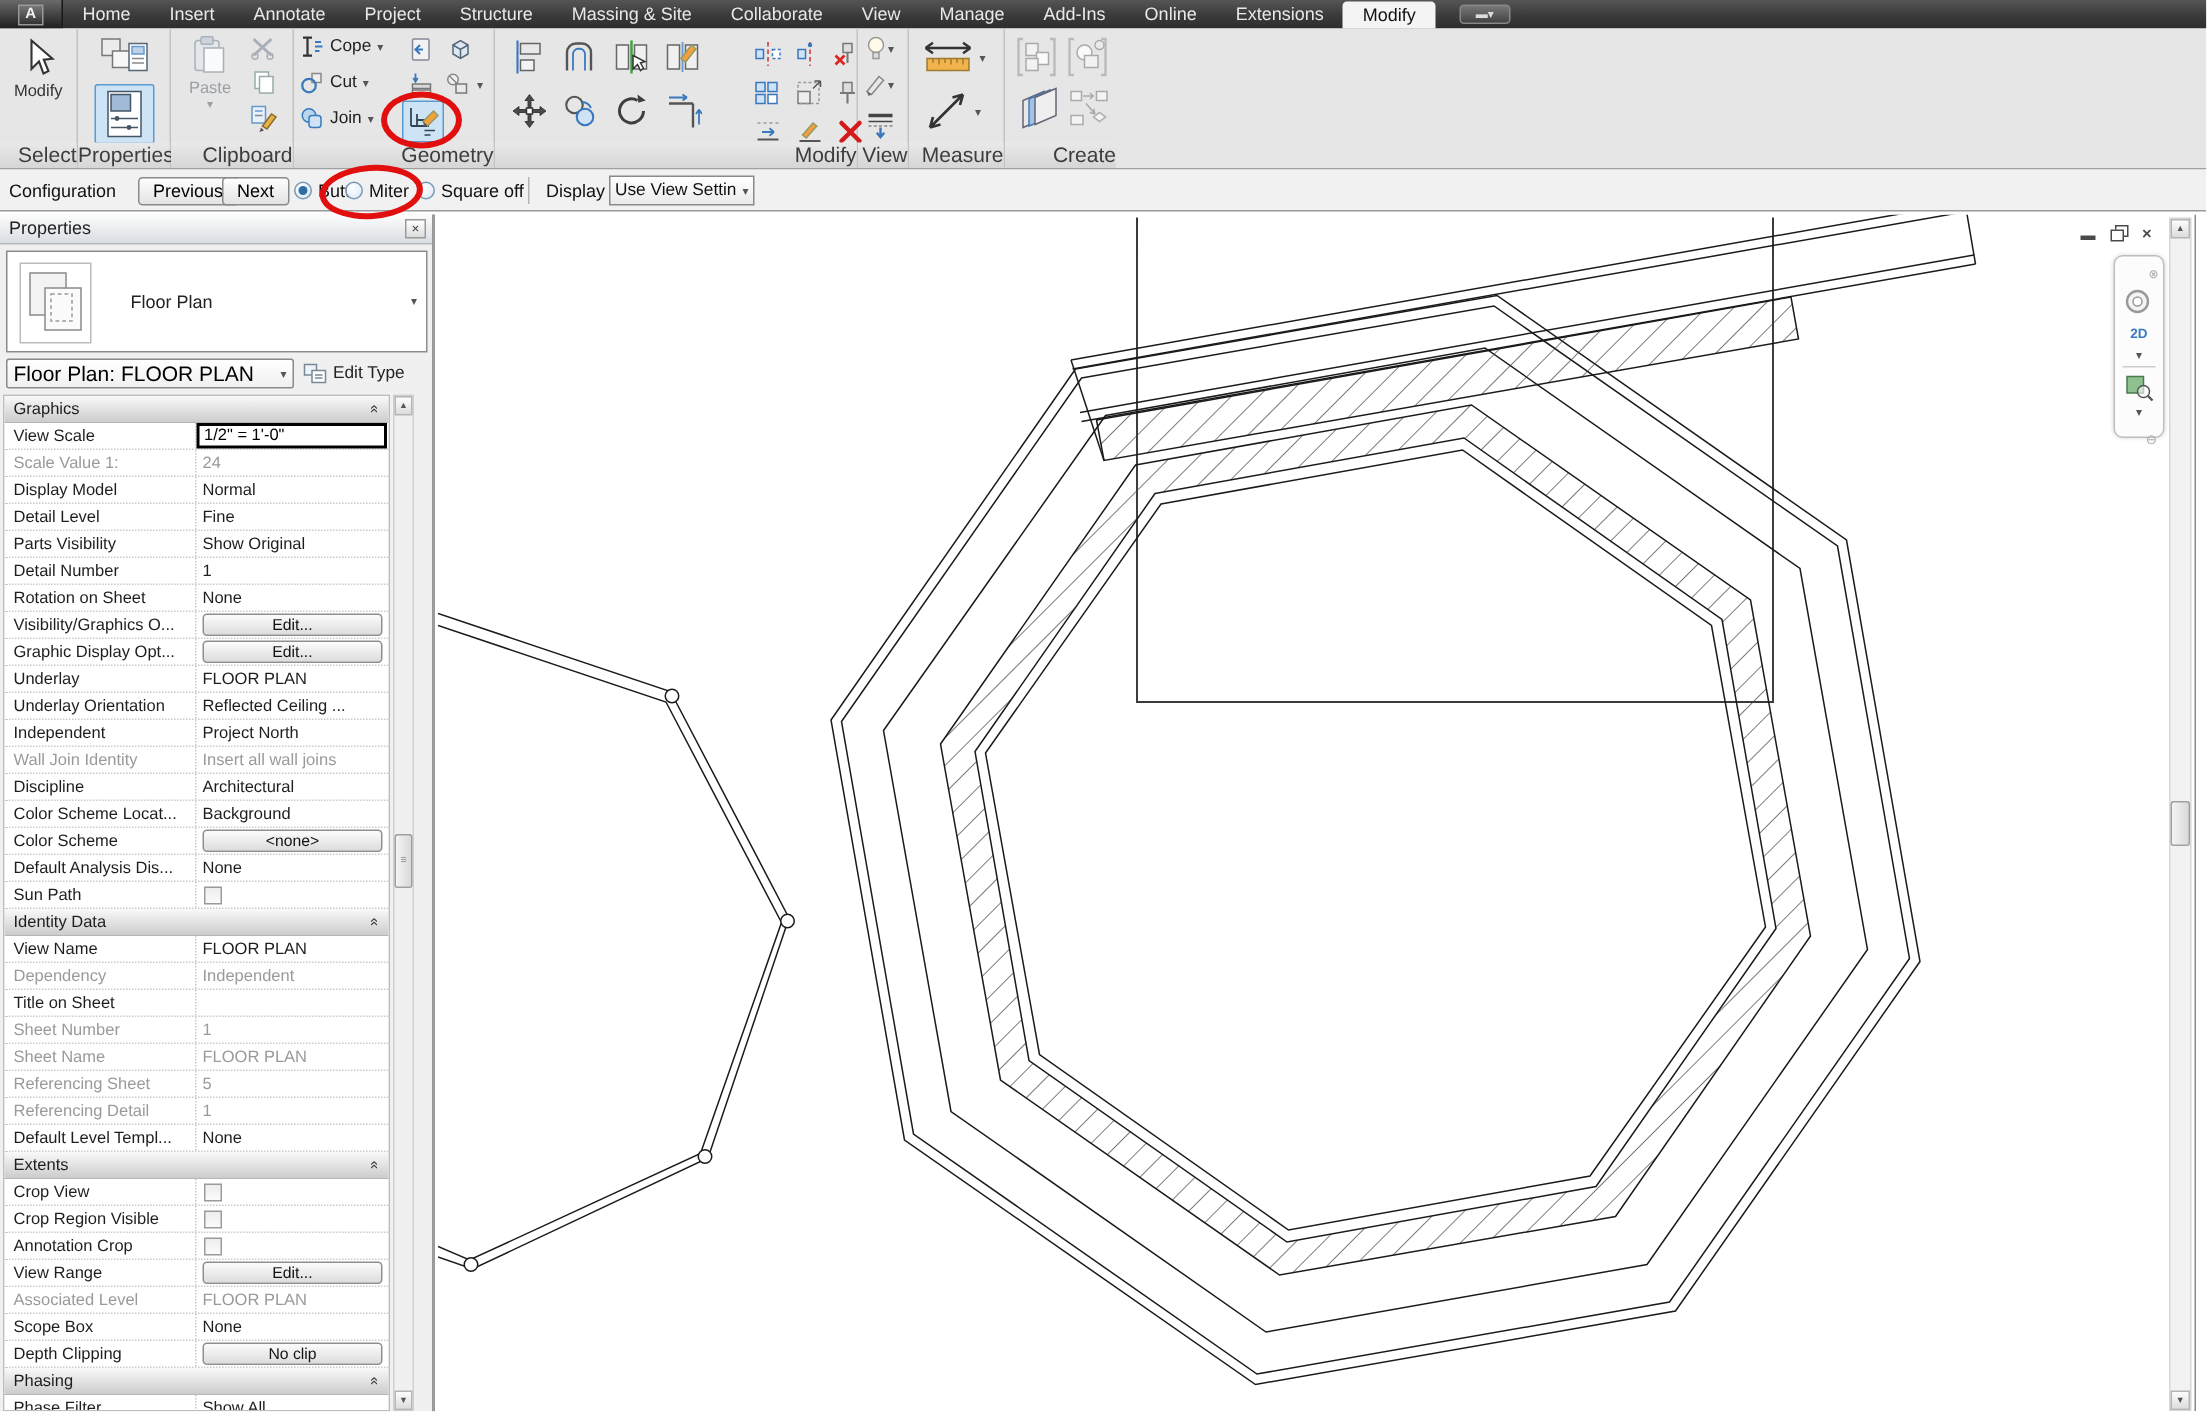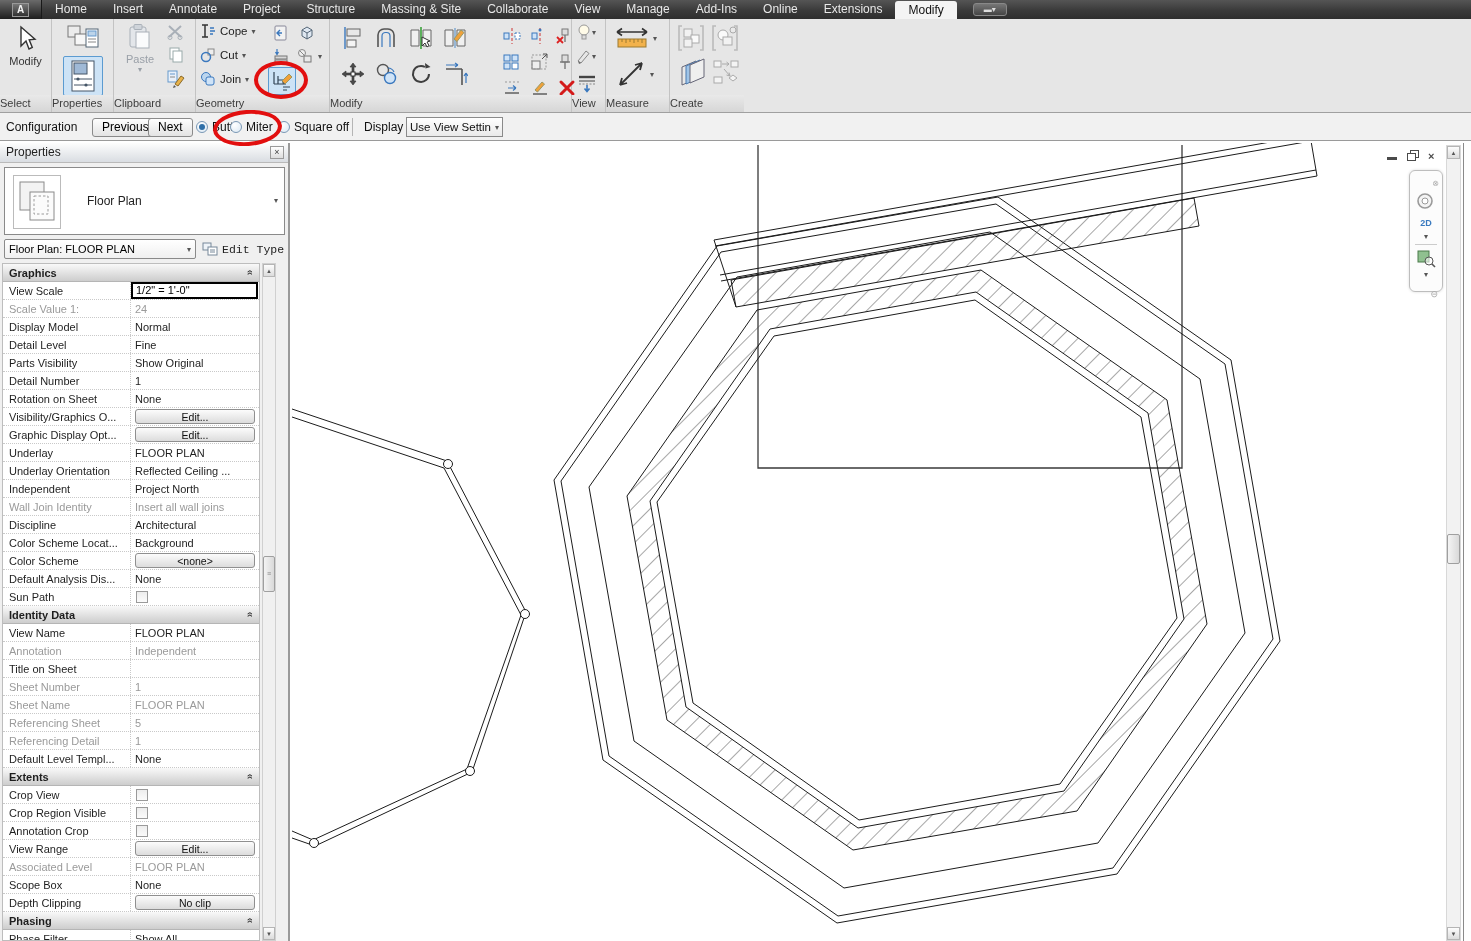--- a/index.html
+++ b/index.html
@@ -17,22 +17,22 @@
   .tabs { display:flex; }
   .tab { color:#e8e8e8; font-size:12px; padding:0 13px; line-height:19px; white-space:nowrap; cursor:pointer; }
   .tab.active { background:#f4f4f4; color:#111; border-radius:3px 3px 0 0; margin-top:1px; line-height:18px; }
   .ribbon-toggle { margin:3px 0 0 16px; width:34px; height:13px; border:1px solid #888; border-radius:3px;
     background:linear-gradient(#777,#444); color:#ddd; font-size:8px; text-align:center; line-height:11px; cursor:pointer; }
 
   
   .ribbon { position:absolute; top:19px; left:0; width:100%; height:94px; background:#e6e6e6;
     border-bottom:1px solid #a0a0a0; display:flex; }
   .panel { position:relative; height:100%; border-right:1px solid #c3c3c3; }
-  .pcaption { position:absolute; left:0; right:0; bottom:0; height:17px; font-size:11px; color:#3d3d3d;
-    text-align:left; line-height:16px; background:linear-gradient(#e9e9e9,#d6d6d6); cursor:pointer; }
+  .pcaption { position:absolute; left:0; right:0; bottom:0; height:17px; font-size:14px; color:#3d3d3d;
+    text-align:right; line-height:16px; background:linear-gradient(#e9e9e9,#d6d6d6); cursor:pointer; }
   .pcontent { position:absolute; inset:0 0 17px 0; }
   .bigbtn { display:flex; flex-direction:column; align-items:center; cursor:pointer; }
   .bigbtn .lbl { font-size:11px; color:#333; margin-top:2px; }
   .glabel { font-size:11.5px; color:#222; }
   .car { font-size:8px; color:#555; }
   .iconbtn { cursor:pointer; }
   .pressedbtn { background:#cde3f6; border:1px solid #5b9bd1; border-radius:2px; }
 
   .geo-row { position:absolute; left:4px; display:flex; align-items:center; gap:4px; cursor:pointer; }
 
@@ -59,27 +59,27 @@
     font-size:12px; color:#222; padding:2px 6px; }
   .palclose { position:absolute; right:4px; top:3px; width:14px; height:13px; border:1px solid #9a9a9a;
     background:linear-gradient(#fff,#ddd); font-size:9px; line-height:11px; text-align:center; color:#444; cursor:pointer; }
   .typesel { position:absolute; left:4px; top:24px; width:281px; height:68px; background:#fff;
     border:1px solid #8a8a8a; cursor:pointer; }
   .typesel .ticon { position:absolute; left:8px; top:7px; width:48px; height:54px; background:#fff; border:1px solid #bbb; }
   .typesel .tlabel { position:absolute; left:82px; top:26px; font-size:12px; color:#222; }
   .typesel .tcar { position:absolute; right:6px; top:28px; }
   .combo { position:absolute; left:4px; top:96px; width:192px; height:20px; background:linear-gradient(#fff,#f0f0f0);
     border:1px solid #8a8a8a; border-radius:2px; display:flex; align-items:center; padding:0 4px; cursor:pointer; }
-  .combo .txt { flex:1; font-size:11px; white-space:nowrap; overflow:hidden; }
+  .combo .txt { flex:1; font-size:14px; white-space:nowrap; overflow:hidden; }
   .edittype { position:absolute; left:202px; top:96px; height:20px; display:flex; align-items:center; gap:4px;
-    font-size:11.5px; color:#222; cursor:pointer;font-family:Liberation Mono, monospace; }
+    font-size:11.5px; color:#222; cursor:pointer; }
   .pgrid { position:absolute; left:2px; top:120px; width:258px; height:678px; background:#fff;
     border:1px solid #bdbdbd; overflow:hidden; }
   .sechdr { height:18px; background:linear-gradient(#f9f9f9,#cdcdcd); border-bottom:1px solid #b5b5b5;
-    font-weight:bold; font-size:11px; color:#1e1e1e; display:flex; align-items:center; padding:0 6px;gap:32px; }
+    font-weight:normal; font-size:11px; color:#1e1e1e; display:flex; align-items:center; padding:0 6px;gap:32px; }
   .sechdr .chev { margin-left:auto; transform:rotate(-90deg); font-size:10px; color:#333; cursor:pointer; }
   .prow { height:18px; border-bottom:1px dotted #c9c9c9; display:flex; align-items:center; font-size:11px; background:#fff; }
   .plabel { width:128px; align-self:stretch; display:flex; align-items:center; padding-left:6px;
     border-right:1px dotted #c9c9c9; color:#1e1e1e; white-space:nowrap; overflow:hidden; }
   .pvalue { flex:1; padding-left:4px; color:#1e1e1e; white-space:nowrap; overflow:hidden; }
   .gray { color:#9a9a9a !important; }
   .pbtn { flex:1; margin:0 4px; height:15px; font-size:10.5px; line-height:12px; color:#111;
     border:1px solid #8f8f8f; border-radius:3px; background:linear-gradient(#fcfcfc,#dcdcdc); cursor:pointer;
     font-family:"Liberation Sans",sans-serif; }
   .pinput { flex:1; margin-right:1px; height:17px; border:2px solid #000; background:#fff; padding:0 3px;
@@ -651,21 +651,21 @@
         </div>
         <div class="sechdr">
           <span>Identity Data</span>
           <span class="chev">»</span>
         </div>
         <div class="prow">
           <span class="plabel">View Name</span>
           <span class="pvalue">FLOOR PLAN</span>
         </div>
         <div class="prow">
-          <span class="plabel gray">Annotation</span>
+          <span class="plabel gray">Dependency</span>
           <span class="pvalue gray">Independent</span>
         </div>
         <div class="prow">
           <span class="plabel">Title on Sheet</span>
           <span class="pvalue"></span>
         </div>
         <div class="prow">
           <span class="plabel gray">Sheet Number</span>
           <span class="pvalue gray">1</span>
         </div>

